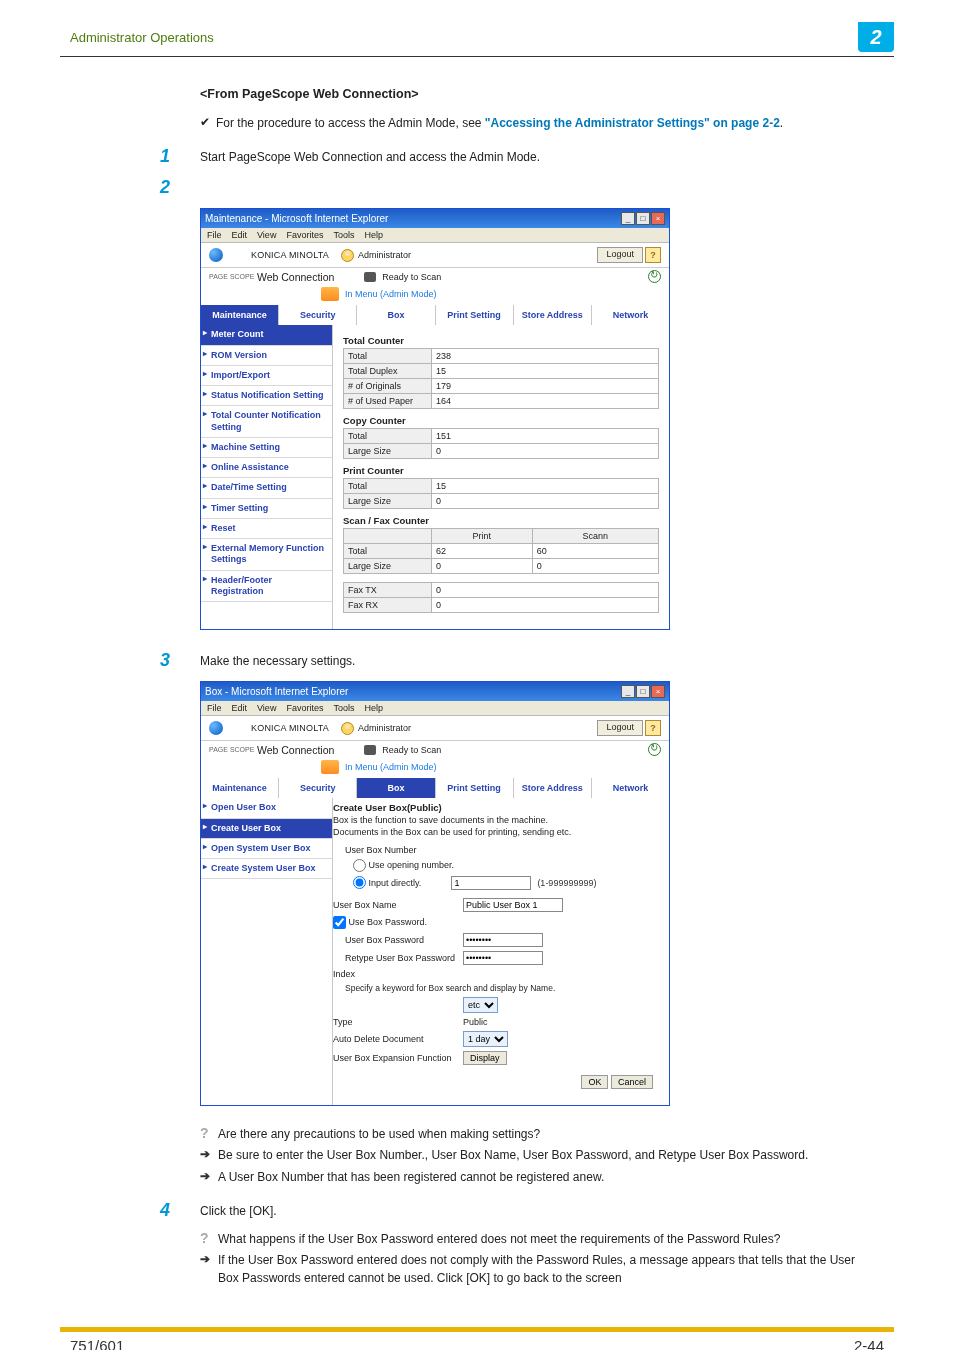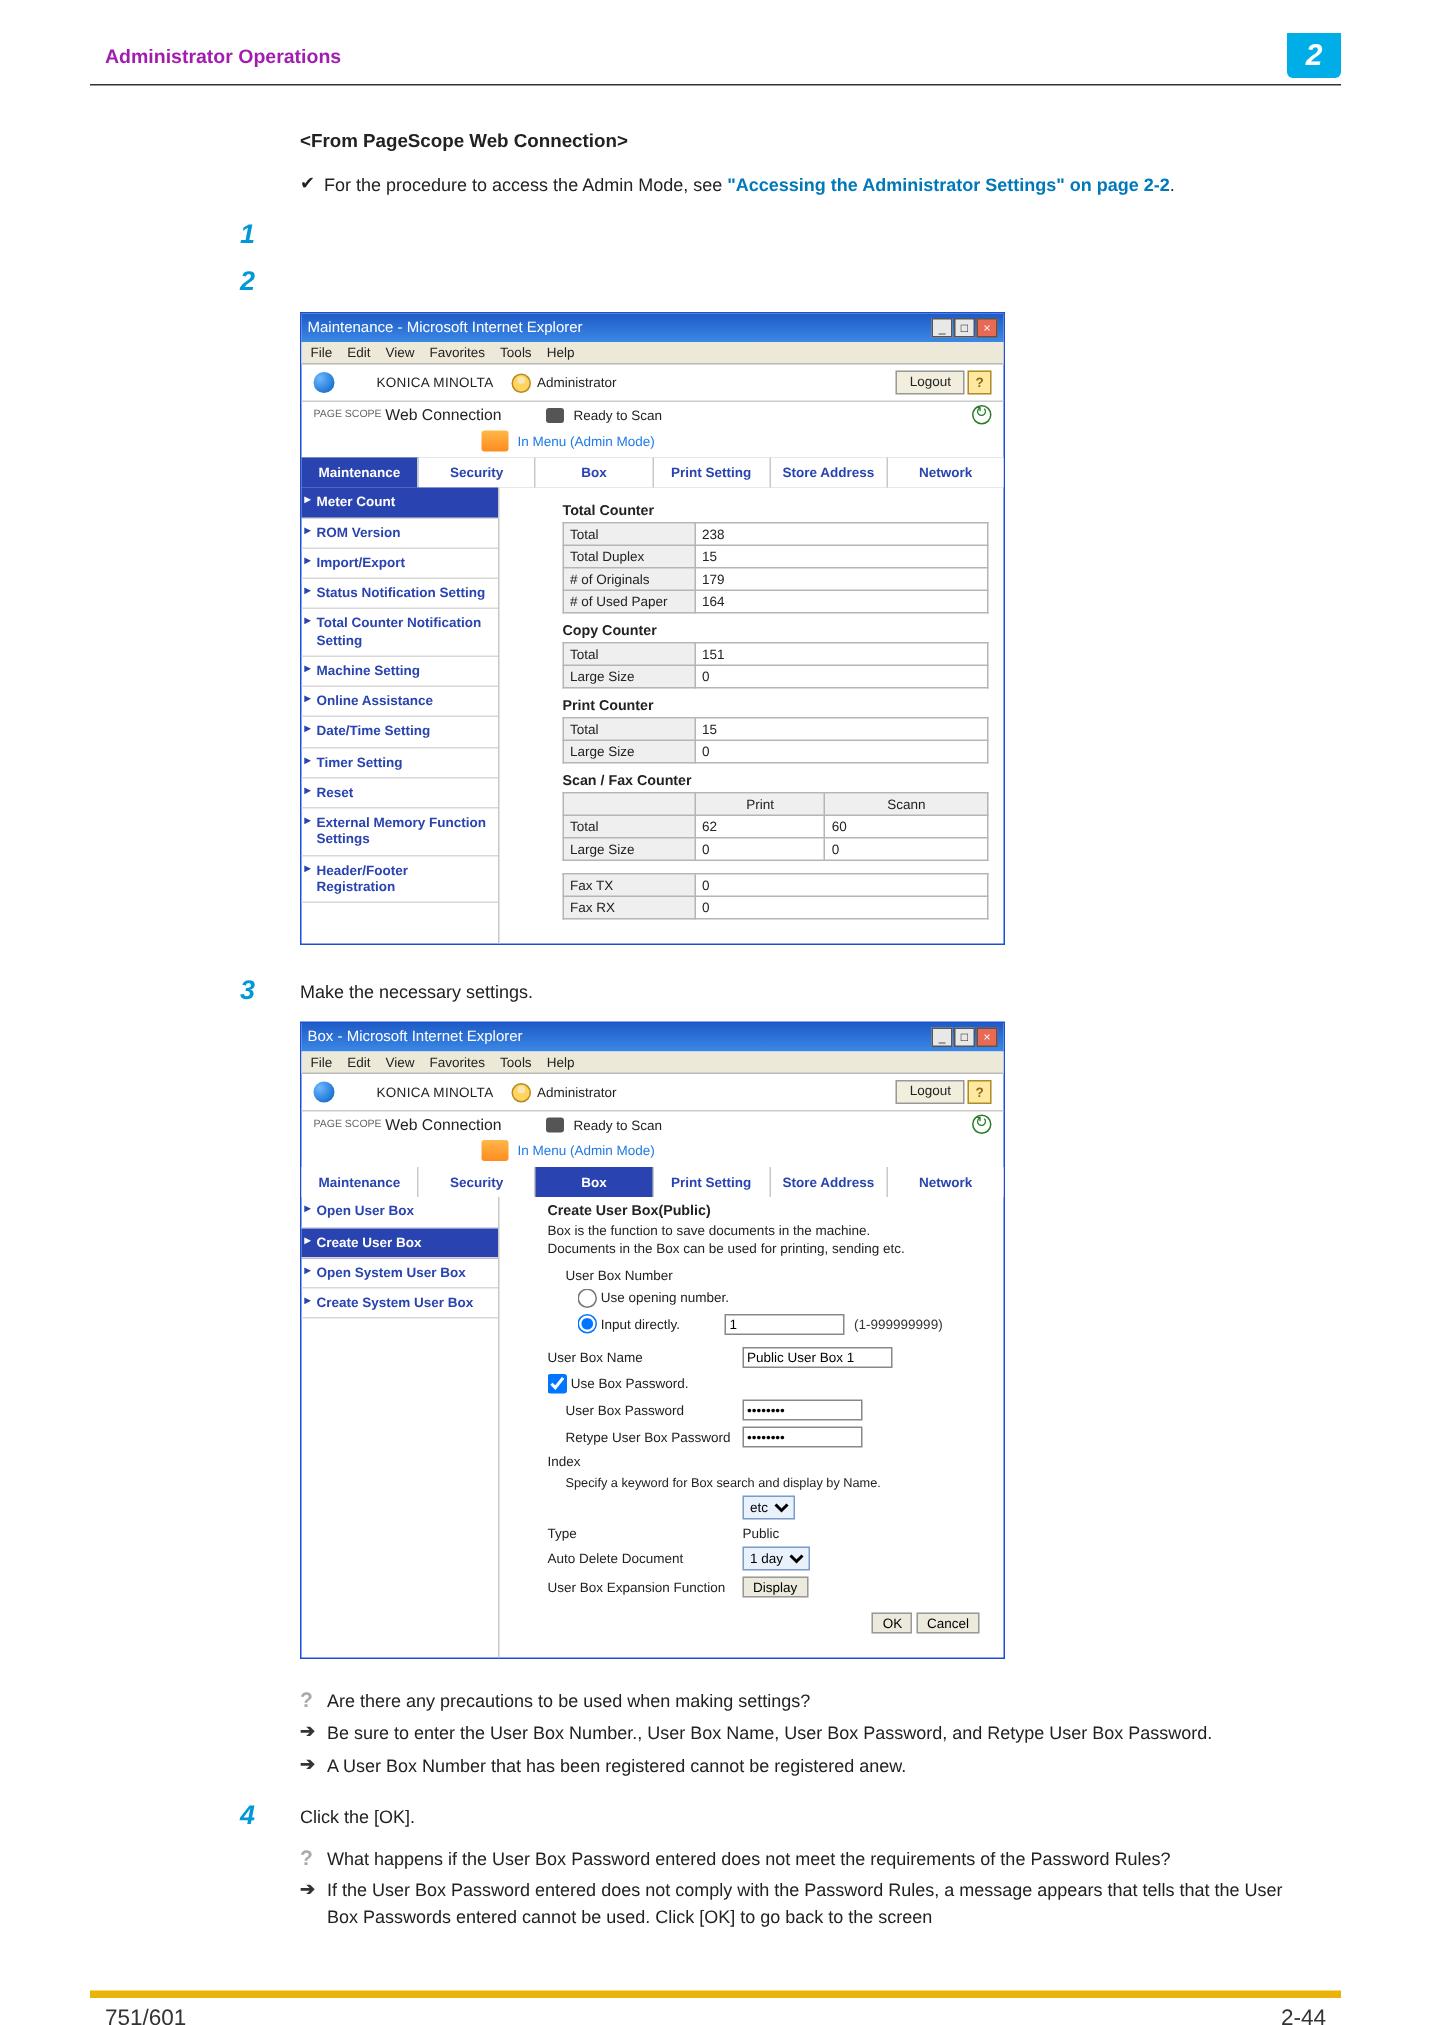--- a/index.html
+++ b/index.html
@@ -1,18 +1,18 @@
 <!DOCTYPE html>
 <html><head>
 <meta charset="utf-8">
 <style>
   * { box-sizing: border-box; margin: 0; padding: 0; }
   body { font-family: Arial, Helvetica, sans-serif; font-size: 12px; color: #222; background: #fff; width: 954px; margin: 0 auto; }
   .topbar { display: flex; align-items: center; border-bottom: 1px solid #333; padding: 2px 0 4px 0; margin: 20px 60px 0 60px; }
-  .topbar-title { flex: 1; font-size: 13px; color: #a21caf; padding-left: 10px; font-weight: bold; }
+  .topbar-title { flex: 1; font-size: 13px; color: #4d7c0f; padding-left: 10px; }
   .chapter-badge { background: #00aee7; color: #fff; width: 36px; height: 30px; display: flex; align-items: center; justify-content: center; font-size: 20px; font-weight: bold; font-style: italic; border-bottom-left-radius: 4px; border-bottom-right-radius: 4px; }
   .content { margin: 30px 90px 0 200px; }
   .subhead { font-weight: bold; font-size: 12.5px; margin-bottom: 14px; }
   .bullet-row { display: flex; align-items: flex-start; margin-bottom: 14px; }
   .bullet-icon { width: 16px; flex-shrink: 0; }
   .bullet-text { flex: 1; line-height: 1.45; }
   .link { color: #0078ba; font-weight: bold; }
   .num-row { display: flex; align-items: flex-start; margin-bottom: 10px; margin-left: -40px; }
   .step-num { color: #0099d6; font-size: 18px; font-weight: bold; width: 40px; text-align: left; flex-shrink: 0; font-style: italic; }
   .step-text { padding-top: 3px; line-height: 1.4; }
@@ -40,21 +40,21 @@
   .stat-ic { width: 12px; height: 10px; background: #555; margin-left: 30px; margin-right: 6px; border-radius: 2px; }
   .refresh-ic { margin-left: auto; width: 13px; height: 13px; border: 1px solid #2a7c2a; border-radius: 50%; position: relative; }
   .refresh-ic::after { content: "↻"; position: absolute; top: -2px; left: 1px; font-size: 10px; color: #2a7c2a; }
   .mode-line { display: flex; align-items: center; padding: 0 8px 4px 8px; }
   .mode-ic { width: 18px; height: 14px; background: linear-gradient(#ffb74a, #ff8b1e); border-radius: 2px; margin-left: 112px; margin-right: 6px; }
   .mode-text { color: #1e7ae6; font-size: 9px; }
   .tab-bar { display: flex; background: #a3a3a3; }
   .tab { flex: 1; text-align: center; font-size: 9px; padding: 5px 0; color: #2943b0; font-weight: bold; border-right: 1px solid #c8c8c8; background: #fff; }
   .tab.active { background: #2943b0; color: #fff; }
   .tab:last-child { border-right: none; }
-  .shot-body { display: flex; gap: 32px; }
+  .shot-body { display: flex; }
   .sidenav { width: 132px; border-right: 1px solid #c8c8c8; }
   .sidelink { display: block; padding: 4px 6px 4px 10px; border-bottom: 1px solid #d8d8d8; color: #2943b0; font-weight: bold; font-size: 9px; position: relative; line-height: 1.25; }
   .sidelink::before { content: "▸"; position: absolute; left: 2px; top: 3px; font-size: 8px; color: #2943b0; }
   .sidelink.active { background: #2943b0; color: #fff; }
   .sidelink.active::before { color: #fff; }
   .sidebody { flex: 1; padding: 6px 10px 10px 10px; }
   .sect-h { font-weight: bold; font-size: 9.5px; margin: 4px 0 2px 0; }
   .data-tbl { border-collapse: collapse; width: 100%; margin-bottom: 6px; }
   .data-tbl td { border: 1px solid #b5b5b5; padding: 2px 4px; font-size: 9px; }
   .data-tbl td:first-child { background: #efefef; width: 88px; }
@@ -92,20 +92,21 @@
 
   <div class="bullet-row">
     <div class="bullet-icon">✔</div>
     <div class="bullet-text">
       <span>For the procedure to access the Admin Mode, see </span><span class="link">"Accessing the Administrator Settings" on page 2-2</span><span>.</span>
     </div>
   </div>
 
   <div class="num-row">
     <div class="step-num">1</div>
+    <div class="step-text">Start PageScope Web Connection and access the Admin Mode.</div>
   </div>
 
   <div class="num-row">
     <div class="step-num">2</div>
   </div>
 
   <div class="shot-wrap">
     <div class="shot">
       <div class="win-titlebar">
         <span class="win-title">Maintenance - Microsoft Internet Explorer</span>

